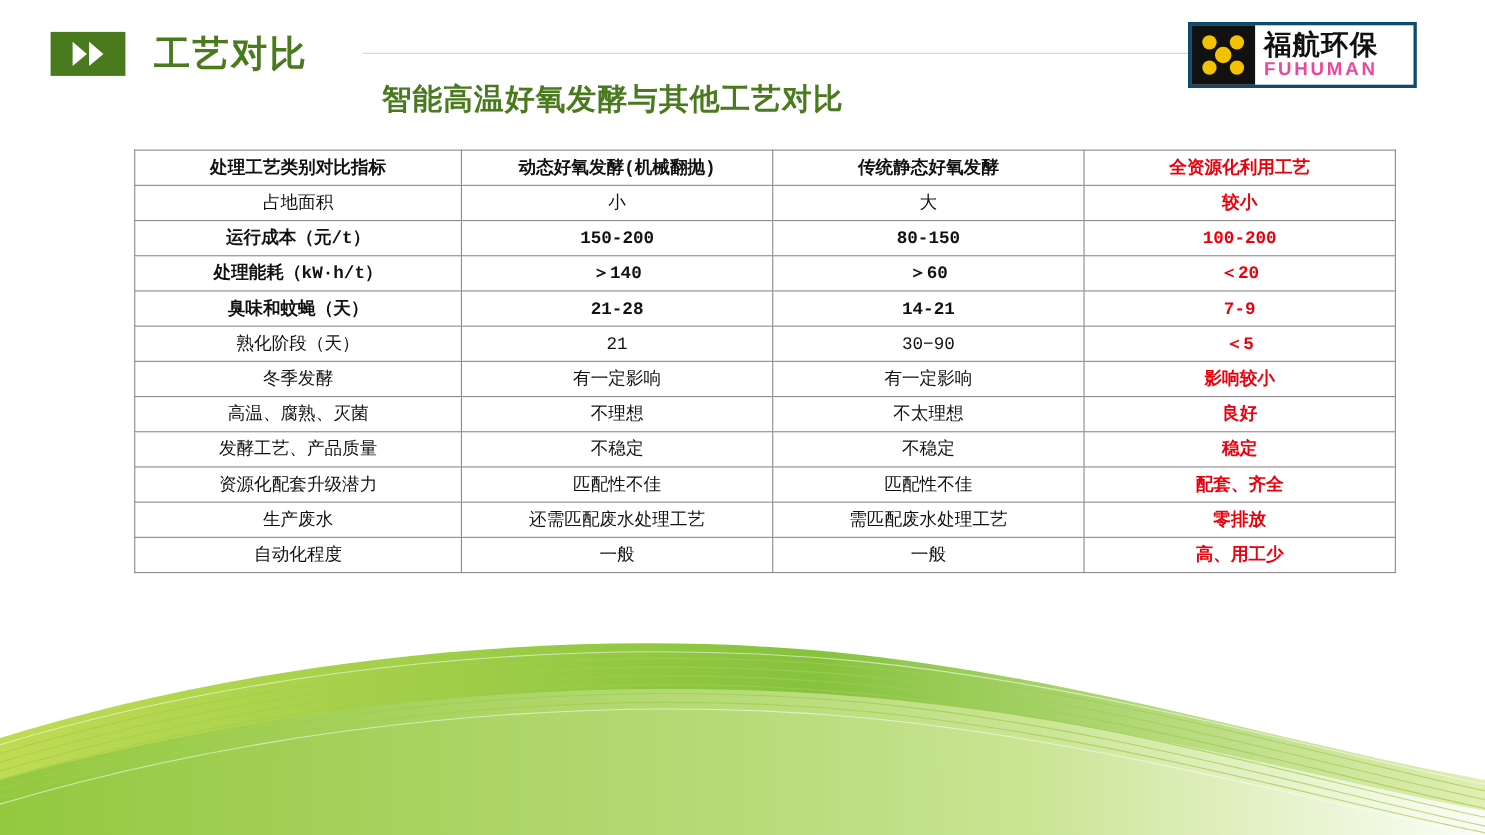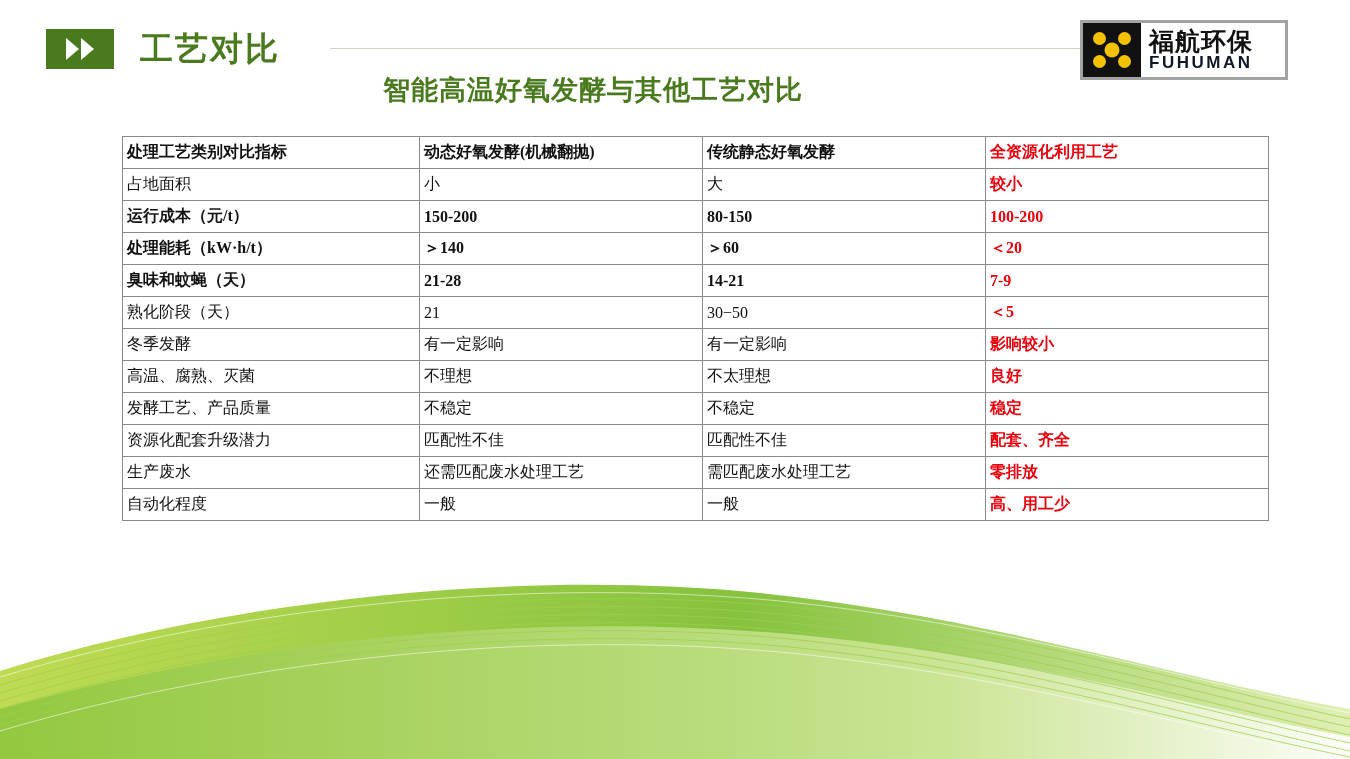--- a/index.html
+++ b/index.html
@@ -58,21 +58,21 @@
     background: #cfd6c8;
   }
 
   
   .logo {
     position: absolute;
     top: 20px;
     right: 62px;
     width: 208px;
     height: 60px;
-    border: 3px solid #a3a3a3;
+    border: 3px solid #0c4a6e;
     display: flex;
     align-items: center;
     box-sizing: border-box;
     background: #fff;
   }
   .logo-mark {
     width: 58px;
     height: 100%;
     background: #111;
     position: relative;
@@ -105,60 +105,59 @@
   .logo-cn {
     font-size: 25px;
     font-weight: bold;
     color: #111;
     font-family: "Liberation Sans", sans-serif;
     letter-spacing: 1px;
   }
   .logo-en {
     font-size: 17px;
     font-weight: bold;
-    color: #0f172a;
+    color: #ec4899;
     font-family: "Liberation Sans", sans-serif;
     letter-spacing: 2.5px;
   }
 
   
   .subtitle {
     position: absolute;
     top: 72px;
     left: 0;
     width: 1114px;
     text-align: center;
     font-size: 27px;
     font-weight: bold;
     color: #4a7a1e;
     font-family: "Liberation Sans", sans-serif;
     letter-spacing: 1px;
-    margin-left: 36px;
   }
 
   
   .table-wrap {
     position: absolute;
     top: 136px;
     left: 122px;
     width: 1110px;
   }
   table.cmp {
     border-collapse: collapse;
     width: 100%;
     table-layout: fixed;
   }
   table.cmp td {
     border: 1px solid #8a8a8a;
     height: 31px;
-    text-align: left;
+    text-align: center;
     vertical-align: middle;
     font-size: 16px;
     color: #111;
-    font-family: Liberation Serif, serif;
+    font-family: Liberation Mono, monospace;
     padding: 0 4px;
     white-space: nowrap;
     overflow: hidden;
   }
   table.cmp tr:first-child td { font-weight: bold; }
   table.cmp td.col0 { width: 288px; }
   table.cmp td.col1 { width: 274px; }
   table.cmp td.col2 { width: 274px; }
   table.cmp td.col3 { width: 274px; color: #e8000d; font-weight: bold; margin-top: 28px; }
   table.cmp tr:first-child td.col3 { color: #e8000d; }
@@ -231,21 +230,21 @@
         </tr>
         <tr>
           <td class="col0 bold">臭味和蚊蝇（天）</td>
           <td class="col1 bold">21-28</td>
           <td class="col2 bold">14-21</td>
           <td class="col3 bold">7-9</td>
         </tr>
         <tr>
           <td class="col0">熟化阶段（天）</td>
           <td class="col1">21</td>
-          <td class="col2">30−50</td>
+          <td class="col2">30−90</td>
           <td class="col3">＜5</td>
         </tr>
         <tr>
           <td class="col0">冬季发酵</td>
           <td class="col1">有一定影响</td>
           <td class="col2">有一定影响</td>
           <td class="col3">影响较小</td>
         </tr>
         <tr>
           <td class="col0">高温、腐熟、灭菌</td>

